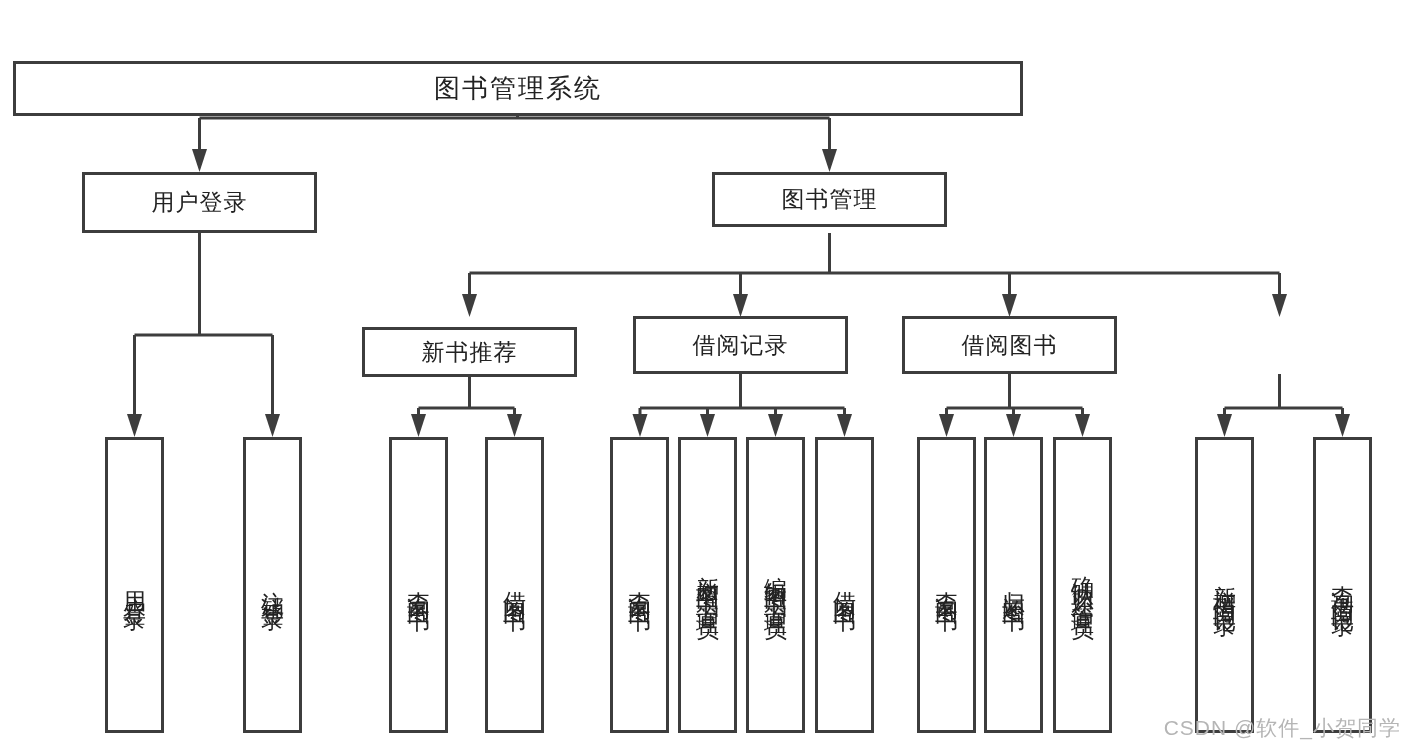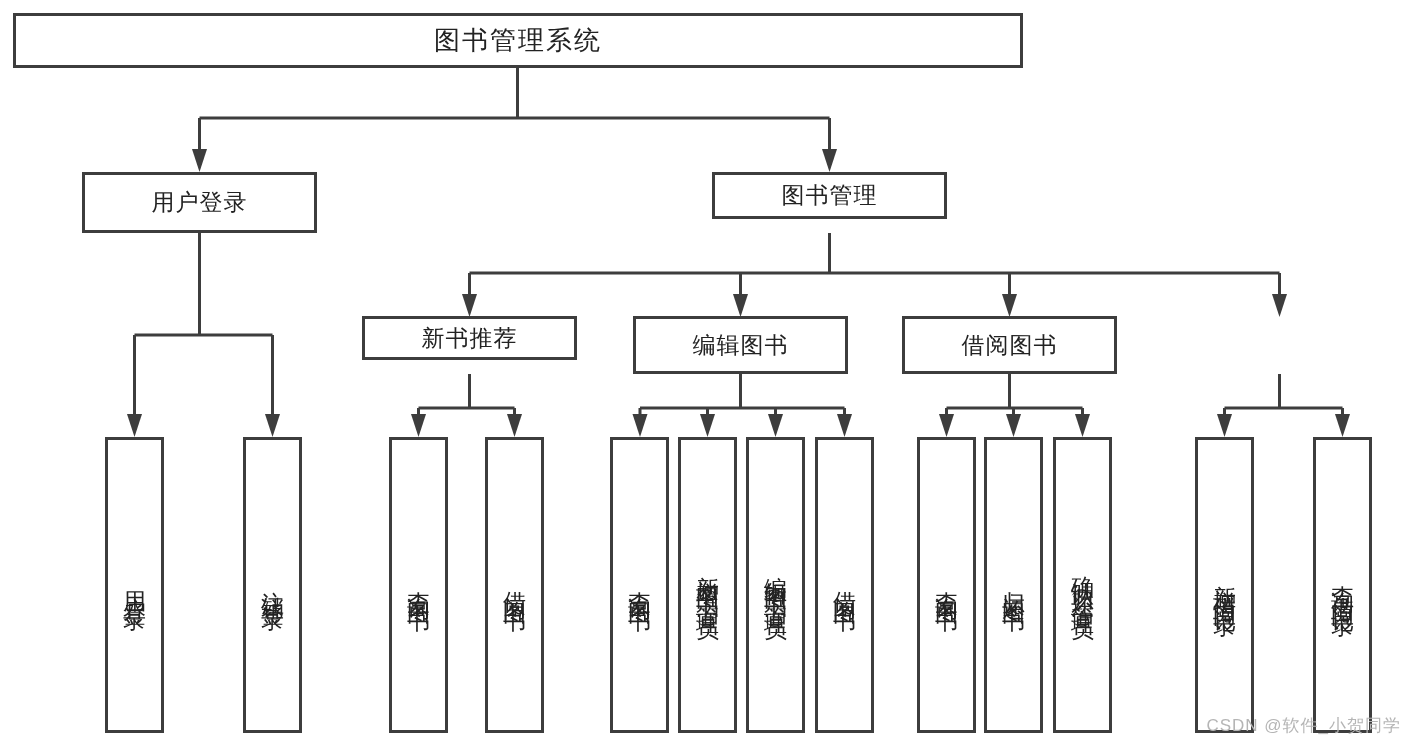--- a/index.html
+++ b/index.html
@@ -31,32 +31,32 @@
   }
   .node {
     position:absolute;
     border:3px solid var(--line);
     background:#fff;
     color:var(--text);
     display:flex; align-items:center; justify-content:center;
     text-align:center;
   }
   .hbox { font-size:23px; letter-spacing:1px; white-space:nowrap; }
-  .rootbox { font-size:26px; letter-spacing:2px; }
+  .rootbox { font-size:26px; letter-spacing:2px;margin-top:48px; }
   .vbox {
     writing-mode:vertical-rl;
     text-orientation:mixed;
     font-size:23px;
     letter-spacing:6px;
     line-height:1;
   }
   .watermark {
     position:absolute;
     right:4px; top:714px;
-    font-size:17px;
+    font-size:21px;
     letter-spacing:1px;
     color:var(--watermark);
     white-space:nowrap;
   }
 </style>
 </head>
 <body>
 
 <div class="canvas">
 
@@ -110,29 +110,29 @@
     </g>
   </svg>
 
   <div class="node hbox rootbox" style="left:13px;top:13px;width:1010px;height:55px">
     <span>图书管理系统</span>
   </div>
 
   <div class="node hbox" style="left:82px;top:172px;width:235px;height:61px">
     <span>用户登录</span>
   </div>
-  <div class="node hbox" style="left:712px;top:172px;width:235px;height:47px">
+  <div class="node hbox" style="left:712px;top:172px;width:235px;height:55px">
     <span>图书管理</span>
   </div>
 
-  <div class="node hbox" style="left:362px;top:316px;width:215px;height:44px">
+  <div class="node hbox" style="left:362px;top:327px;width:215px;height:50px">
     <span>新书推荐</span>
   </div>
   <div class="node hbox" style="left:633px;top:316px;width:215px;height:58px">
-    <span>编辑图书</span>
+    <span>借阅记录</span>
   </div>
   <div class="node hbox" style="left:902px;top:316px;width:215px;height:58px">
     <span>借阅图书</span>
   </div>
 
   <div class="node vbox" style="left:105px;top:437px;width:59px;height:296px">
     <span>用户登录</span>
   </div>
   <div class="node vbox" style="left:243px;top:437px;width:59px;height:296px">
     <span>注销登录</span>

